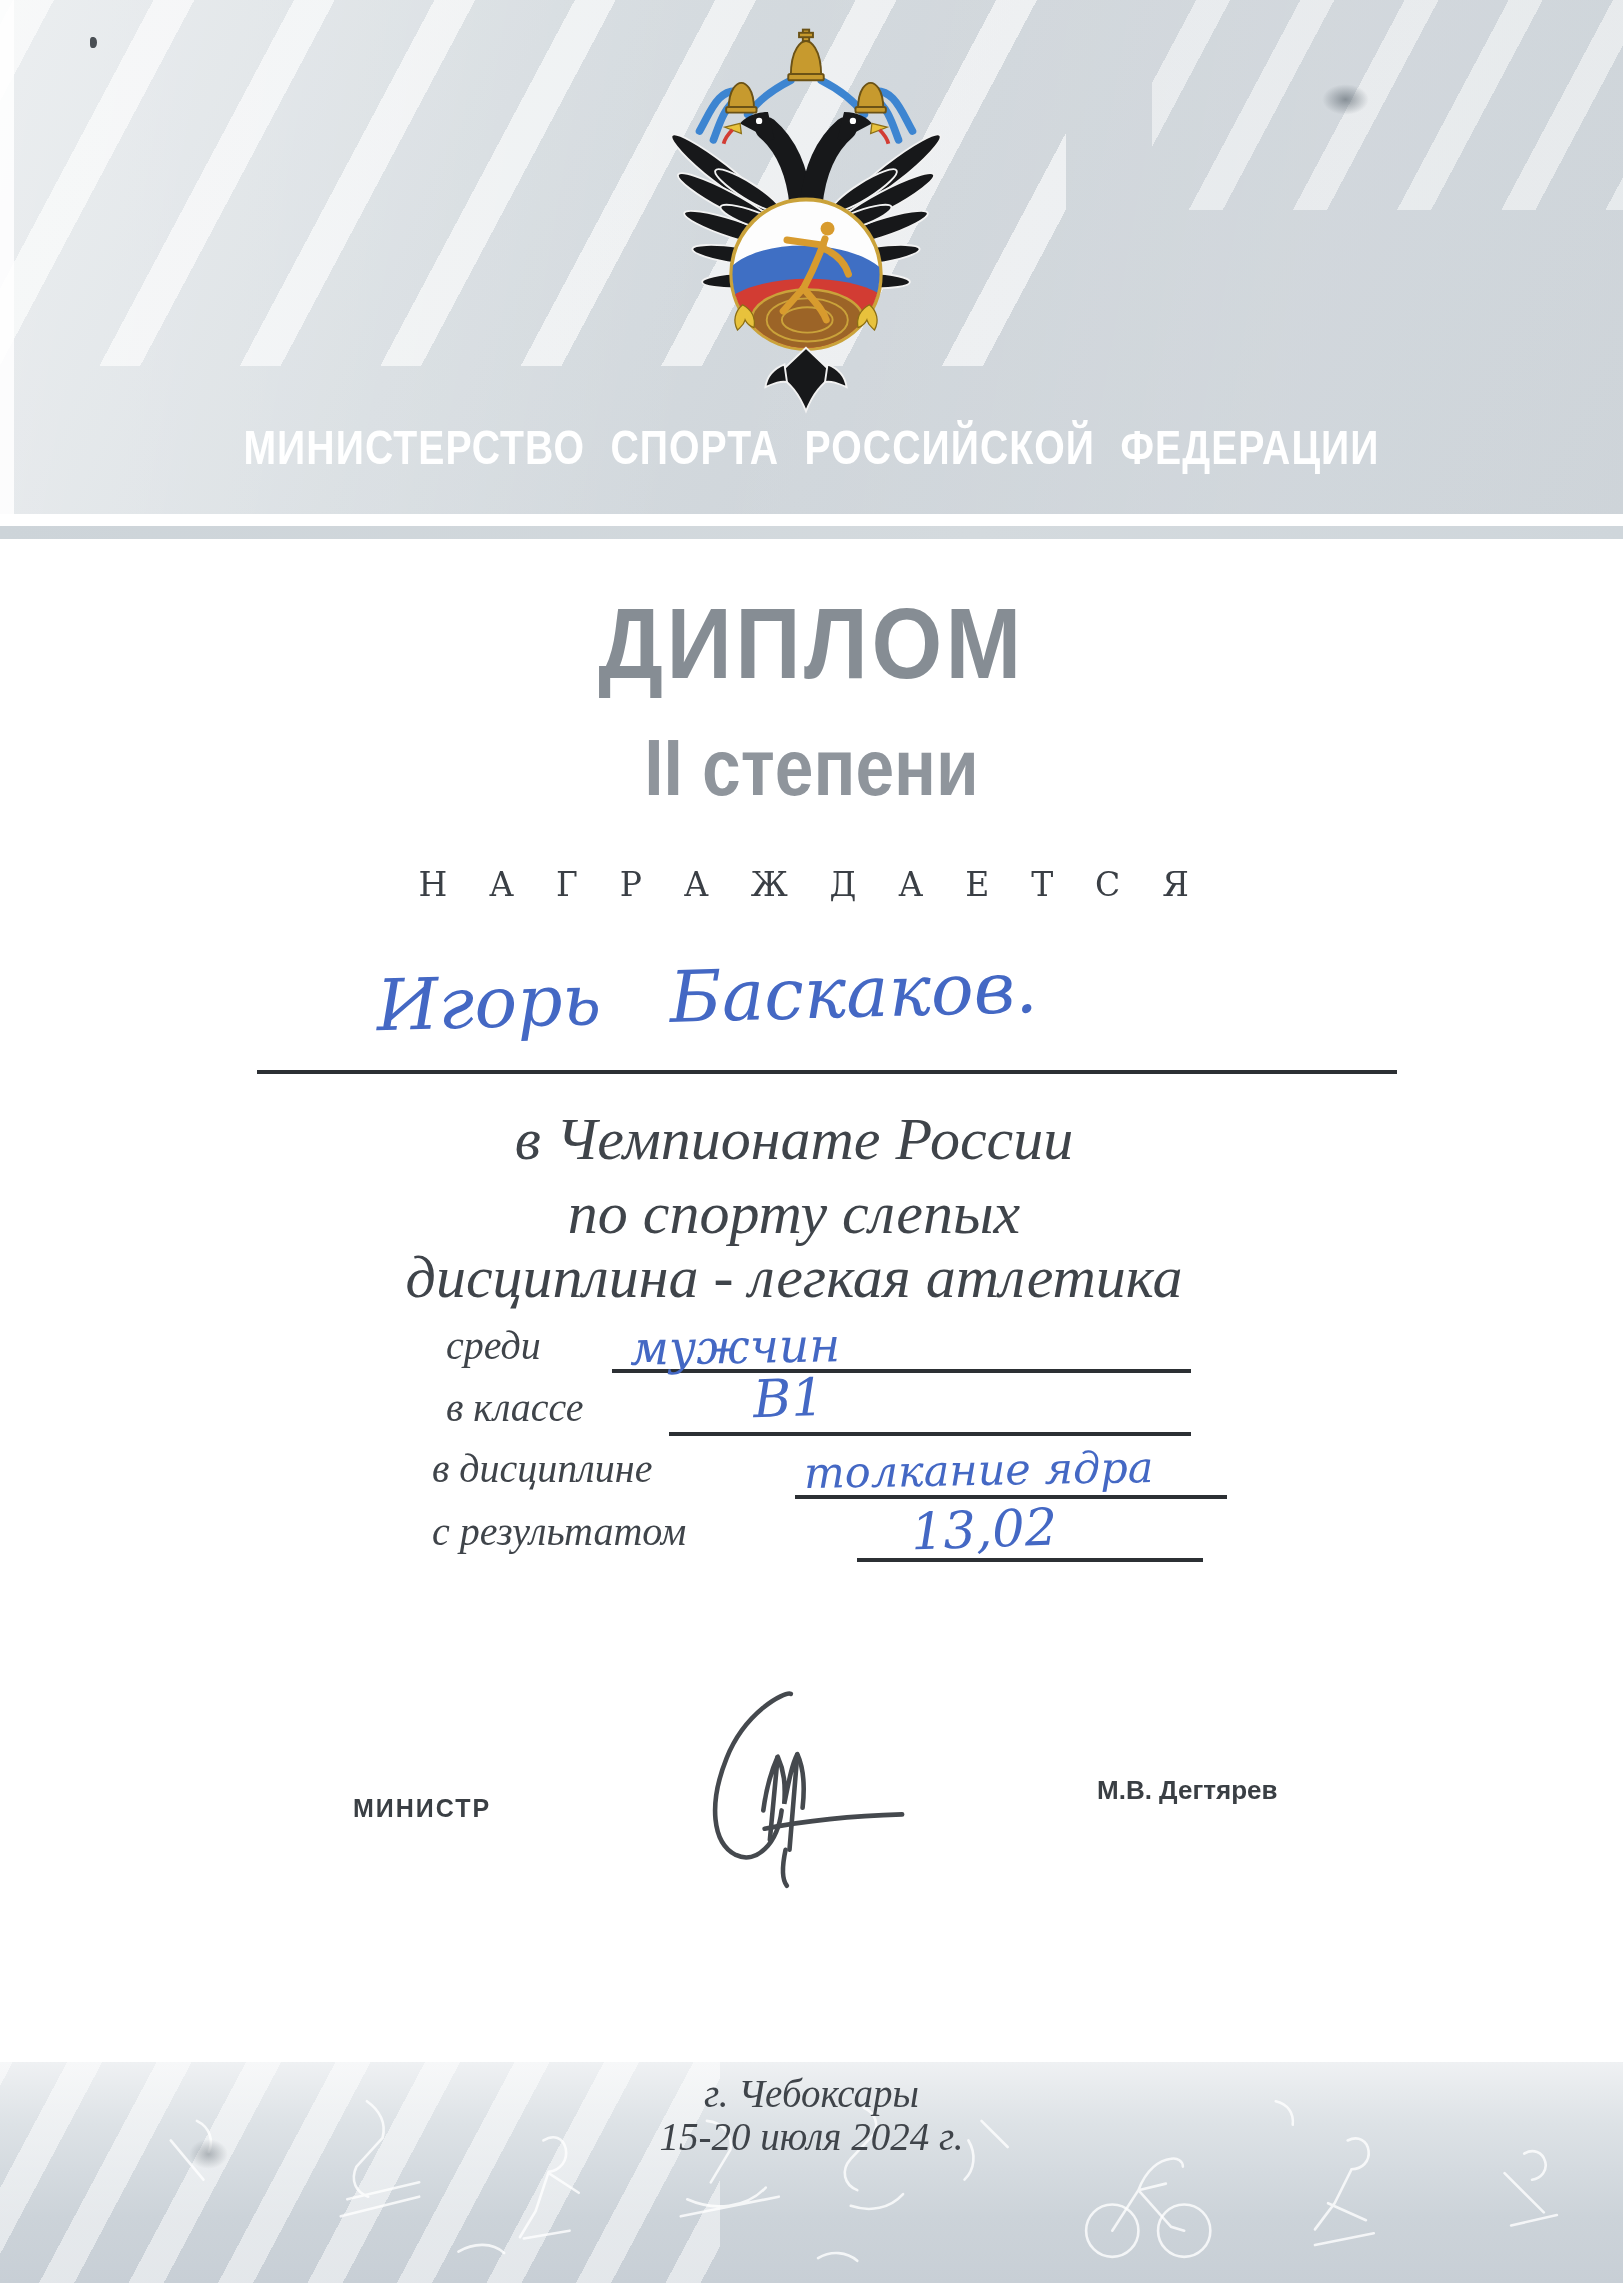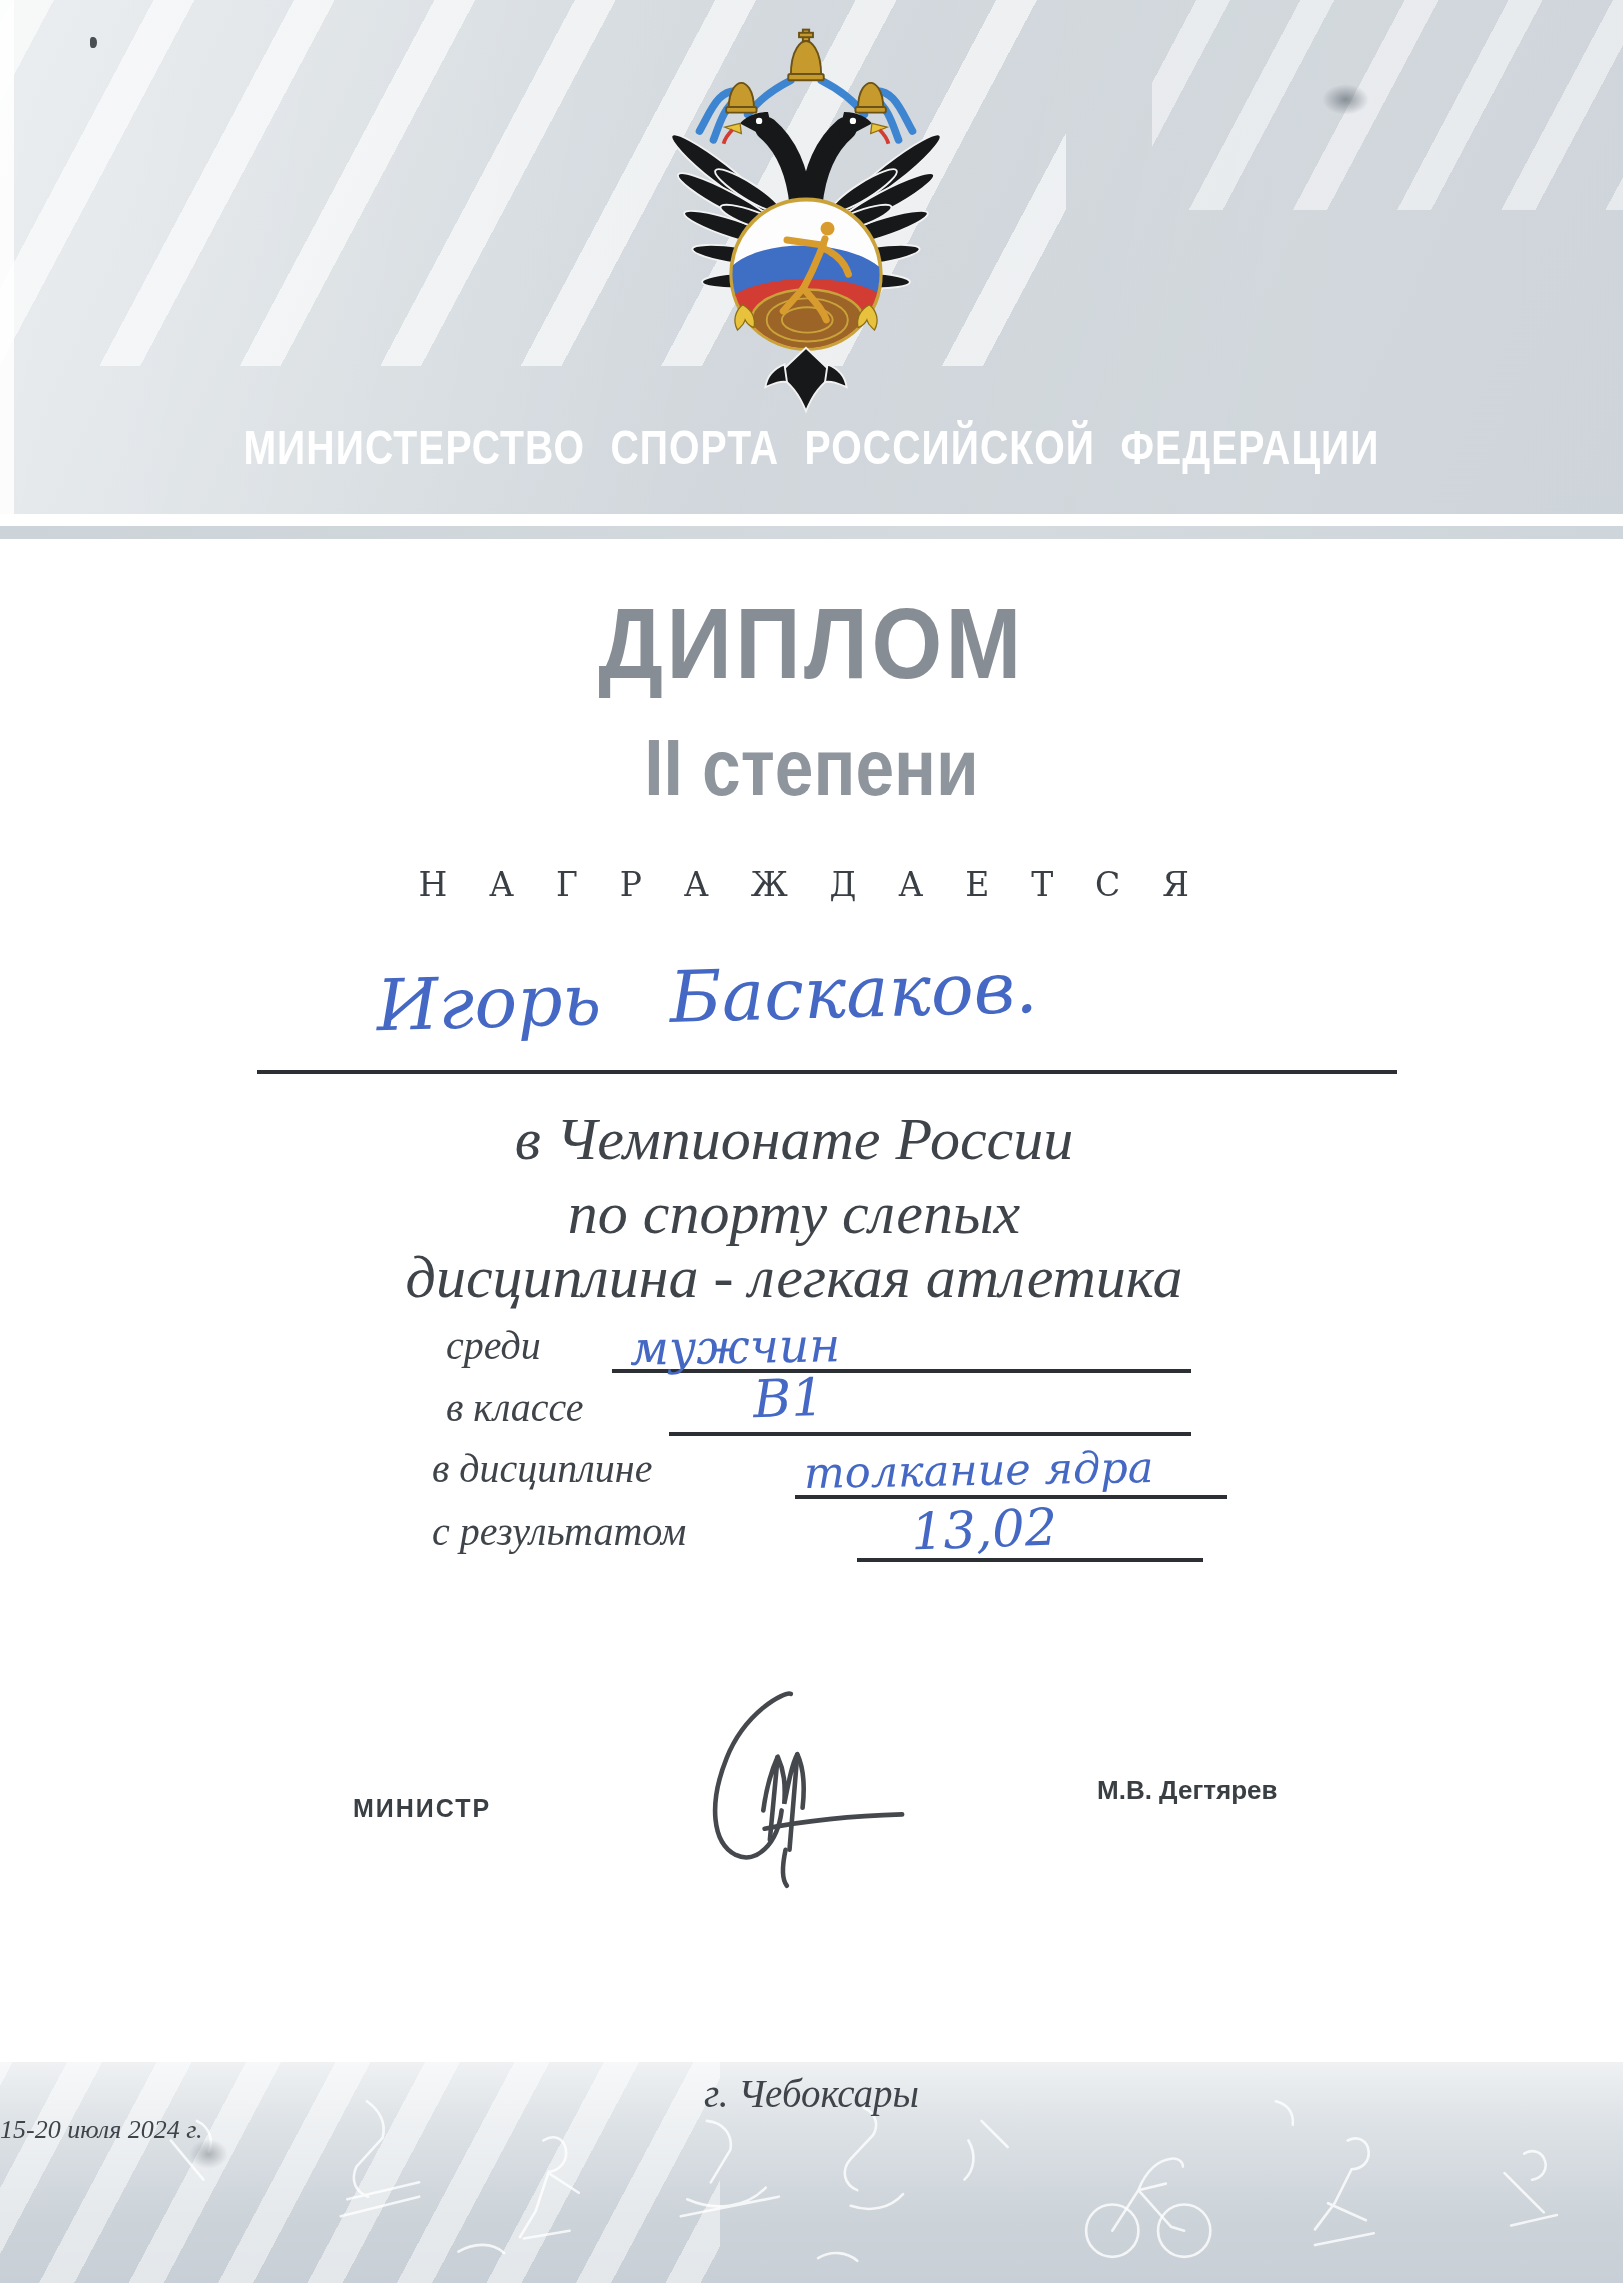--- a/index.html
+++ b/index.html
@@ -87,21 +87,21 @@
   .minister-label{
     position:absolute;left:353px;top:1794px;font-size:25px;font-weight:bold;
     color:#3a3f44;letter-spacing:2px;
   }
   .signer-name{
     position:absolute;left:1097px;top:1775px;font-size:26px;font-weight:bold;color:#3a3f44;
   }
   .signature-svg{position:absolute;left:686px;top:1686px;width:262px;height:203px;}
   
   .footer-place{position:absolute;left:0;top:2074px;width:1623px;text-align:center;font-size:39px;line-height:1;z-index:3;}
-  .footer-date {position:absolute;left:0;top:2117px;width:1623px;font-size:26px;line-height:1;z-index:3;}
+  .footer-date {position:absolute;left:0;top:2117px;width:1623px;text-align:center;font-size:39px;line-height:1;z-index:3;}
   
   .bottom-band{
     position:absolute;left:0;top:2062px;width:1623px;height:221px;overflow:hidden;
     background:linear-gradient(180deg,#eff1f3 0%,#dde2e6 28%,#ccd3d9 70%,#c8cfd6 100%);
   }
   .stripes-bl{
     position:absolute;left:-98px;top:-26px;width:818px;height:281px;
     background:repeating-linear-gradient(118deg,rgba(255,255,255,.5) 0 31px,rgba(255,255,255,0) 31px 79px);
   }
   .pictos{position:absolute;left:0;top:0;width:1623px;height:221px;}

